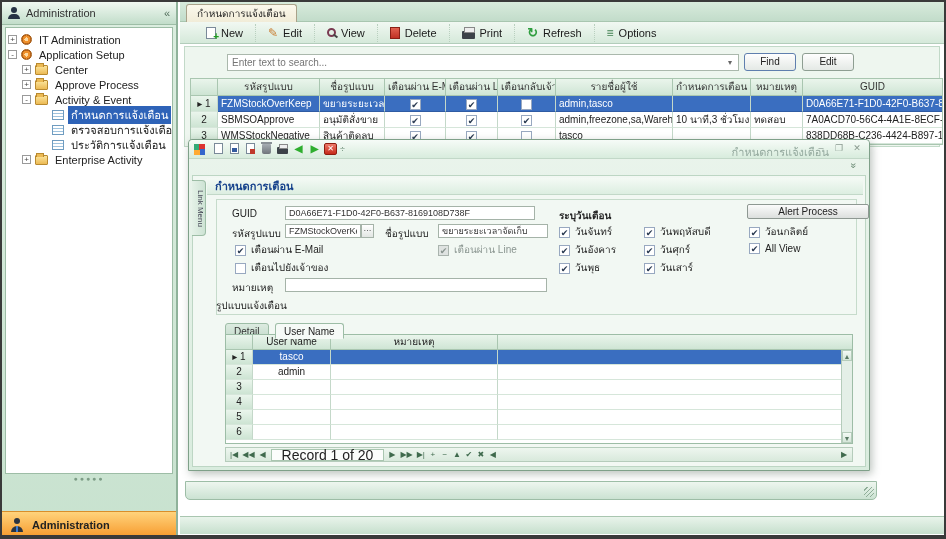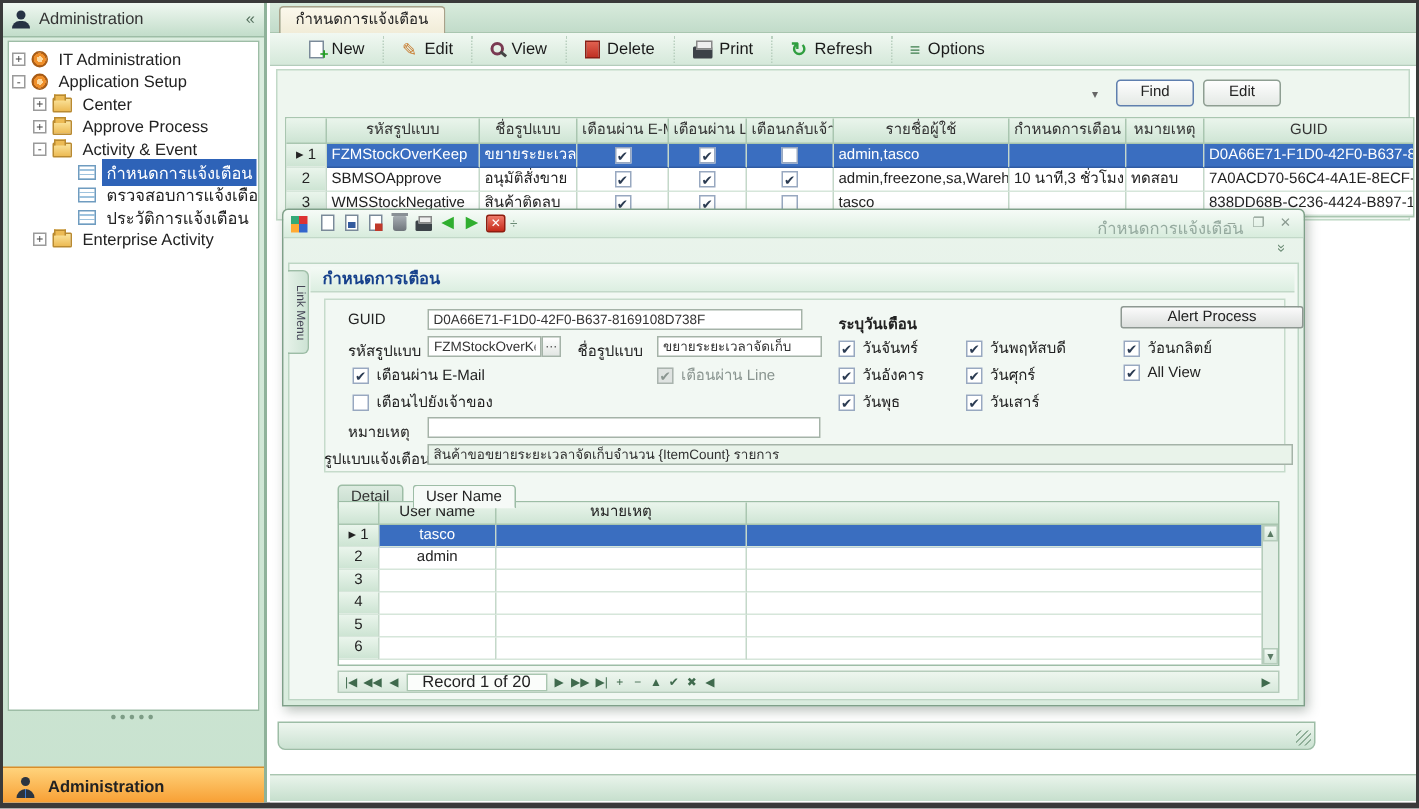--- a/index.html
+++ b/index.html
@@ -164,21 +164,21 @@
   .ugrow.sel .ugc:not(.u-ind) { background:#3a6ec0; color:#fff; }
   .uscroll { position:absolute; right:0; top:15px; width:11px; bottom:0; background:#e4efe7;
              border-left:1px solid #b5ccbb; font-size:7px; color:#5a7a64; text-align:center; }
   .uscroll .sa { display:block; height:11px; line-height:11px; background:linear-gradient(#f4faf5,#d4e6d9);
                  border:1px solid #b5ccbb; cursor:pointer; }
   .uscroll .sa.dn { position:absolute; bottom:0; left:0; right:0; }
   .recnav { position:absolute; left:6px; right:6px; top:128px; height:15px; background:linear-gradient(#eef6ef,#d8e9dc);
             border:1px solid #b5ccbb; display:flex; align-items:center; gap:4px; padding:0 4px;
             font-size:8px; color:#3f6a4d; }
   .recnav .nb { cursor:pointer; min-width:8px; text-align:center; }
-  .reclabel { background:#fbfdfb; border:1px solid #a9c6b0; font-size:11px; color:#222;
+  .reclabel { background:#fbfdfb; border:1px solid #a9c6b0; font-size:14px; color:#222;
               padding:0 10px; height:12px; line-height:11px; }
   .recfar { margin-left:auto; }
   .dstatus { position:absolute; left:5px; top:479px; width:692px; height:19px;
              background:linear-gradient(#eef6ef,#cbe2d2); border:1px solid #9dbda6; border-radius:0 0 5px 5px; }
   .grip { position:absolute; right:2px; bottom:2px; width:10px; height:10px;
           background:repeating-linear-gradient(135deg,transparent 0 2px,#8fae98 2px 3px); }
   .bottomstrip { position:absolute; left:0; right:0; top:514px; height:18px;
                  background:linear-gradient(#e9f4eb,#c6dfcd); border-top:1px solid #a9c6b0; }
 </style>
 </head>
@@ -275,20 +275,21 @@
         <span class="ic-refresh">↻</span>
         <span>Refresh</span>
       </div>
       <div class="tbtn" style="border-right:none">
         <span class="ic-options">≡</span>
         <span>Options</span>
       </div>
     </div>
 
     <div class="panel"></div>
+    <input class="search-input" placeholder="Enter text to search..." style="">
     <span class="search-drop">▾</span>
     <div class="btn find">Find</div>
     <div class="btn clear">Edit</div>
 
     <div class="grid">
       <div class="grow head">
         <div class="gc c-ind"></div>
         <div class="gc c-code">รหัสรูปแบบ</div>
         <div class="gc c-name">ชื่อรูปแบบ</div>
         <div class="gc c-em">เตือนผ่าน E-Mail</div>
@@ -428,21 +429,20 @@
           <span>วัอนกลิตย์</span>
         </div>
         <div class="cbrow" style="left:556px;top:66px">
           <span class="cb">✔</span>
           <span>All View</span>
         </div>
 
         <span class="flabel" style="left:39px;top:104px">หมายเหตุ</span>
         <input class="fld" style="left: 92px; top: 102px; width: 262px;" value="">
         <span class="flabel" style="left:23px;top:122px">รูปแบบแจ้งเตือน</span>
-        <input class="fld ro" style="left: 92px; top: 120px; width: 577px;" value="สินค้าขอขยายระยะเวลาจัดเก็บจำนวน {ItemCount} รายการ">
 
         <div class="lowpanel">
           <div class="dtab inactive">Detail</div>
           <div class="dtab active">User Name</div>
           <div class="ugridbox">
             <div class="ugrow head">
               <div class="ugc u-ind"></div>
               <div class="ugc u-user">User Name</div>
               <div class="ugc u-note">หมายเหตุ</div>
               <div class="ugc u-fill" style="border-right:none"></div>

